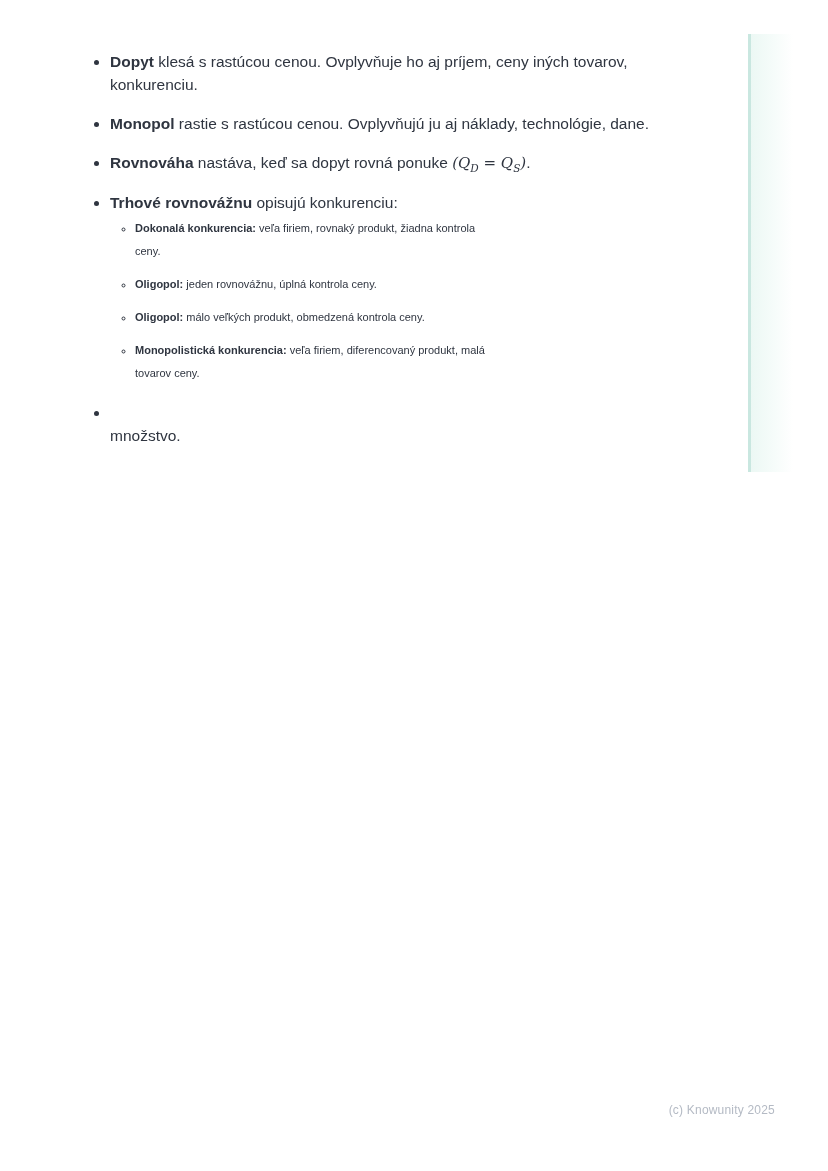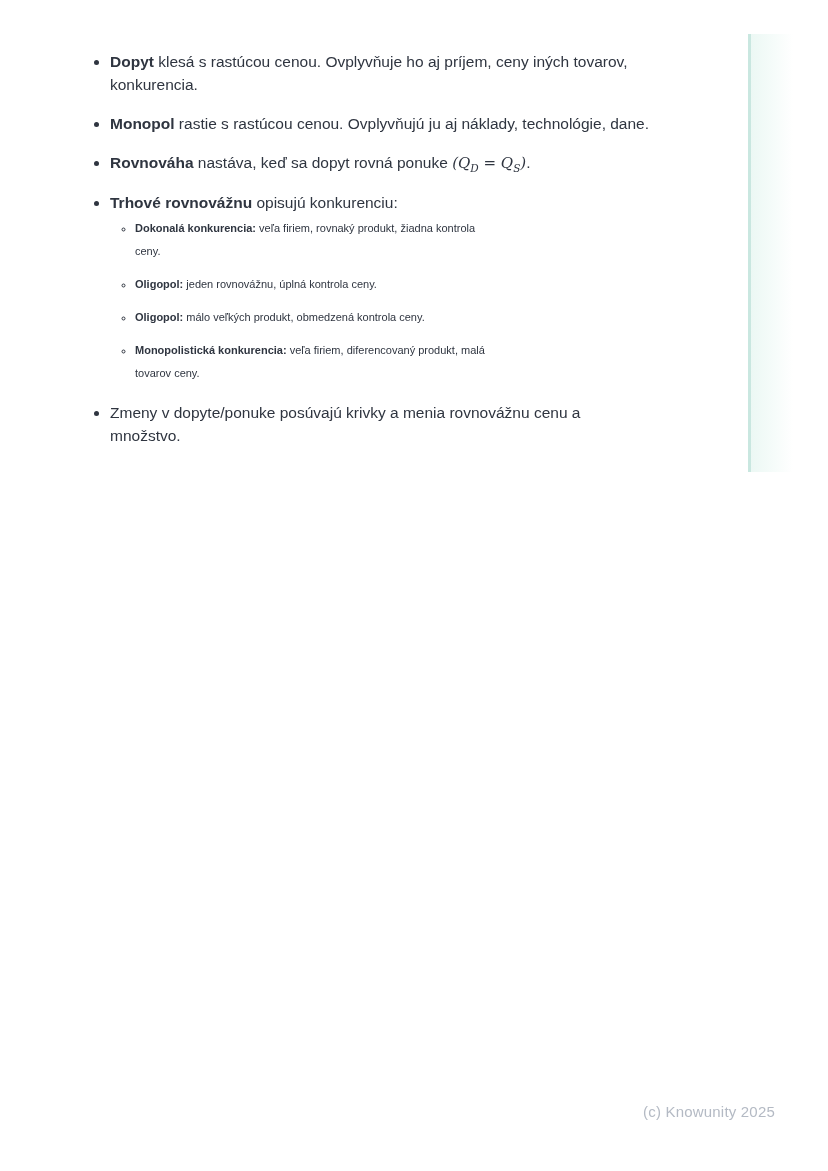--- a/index.html
+++ b/index.html
@@ -84,40 +84,40 @@
     font-size: 10.5px;
     font-style: italic;
     line-height: 0;
   }
   .math .eq { font-style: normal; }
 
   .footer {
     position: absolute;
     top: 1103px;
     right: 53px;
-    font-size: 15px;
+    font-size: 12px;
     letter-spacing: 0.2px;
     color: #b4bac4;
   }
 </style>
 </head>
 <body>
 
 <div class="page">
 
   <div class="accent-strip">
     <div class="accent-line"></div>
     <div class="accent-fade"></div>
   </div>
 
   <ul class="l1">
 
     <li>
       <span class="b">Dopyt</span><span> klesá s rastúcou cenou. Ovplyvňuje ho aj príjem, ceny iných tovarov,</span><br>
-      <span>konkurencia.</span>
+      <span>konkurenciu.</span>
     </li>
 
     <li>
       <span class="b">Monopol</span><span> rastie s rastúcou cenou. Ovplyvňujú ju aj náklady, technológie, dane.</span>
     </li>
 
     <li>
       <span class="b">Rovnováha</span><span> nastáva, keď sa dopyt rovná ponuke </span><span class="math"><span>(</span><span>Q</span><sub>D</sub><span class="eq"> = </span><span>Q</span><sub>S</sub><span>)</span></span><span>.</span>
     </li>
 
@@ -135,21 +135,21 @@
           <span class="b">Oligopol:</span><span> málo veľkých produkt, obmedzená kontrola ceny.</span>
         </li>
         <li>
           <span class="b">Monopolistická konkurencia:</span><span> veľa firiem, diferencovaný produkt, malá</span><br>
           <span>tovarov ceny.</span>
         </li>
       </ul>
     </li>
 
     <li>
-      <span>Zmeny v dopyte/ponuke posúvajú krivky a menia rovnovážnu cenu a</span><br>
+      <br>
       <span>množstvo.</span>
     </li>
 
   </ul>
 
   <div class="footer">(c) Knowunity 2025</div>
 
 </div>
 
 </body></html>

